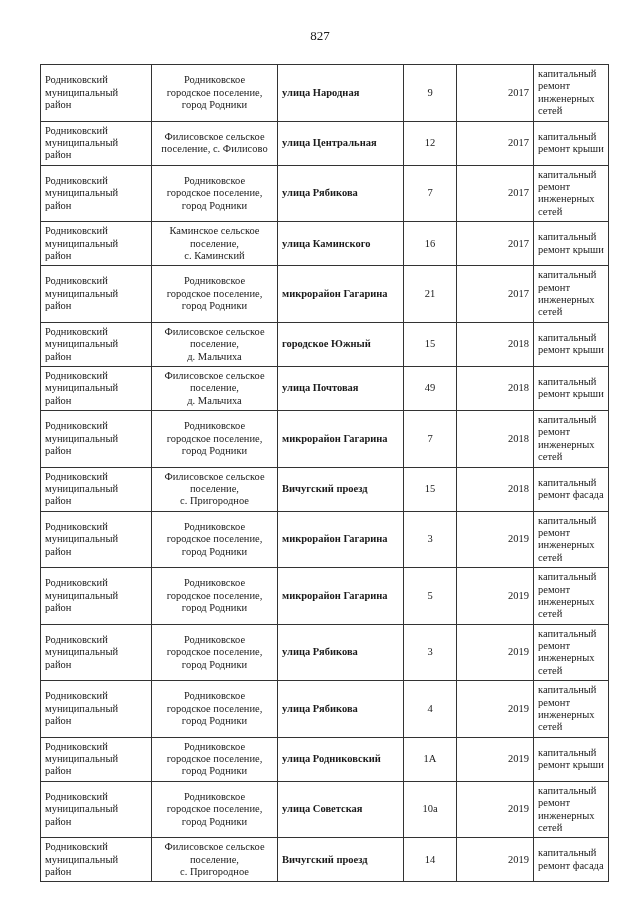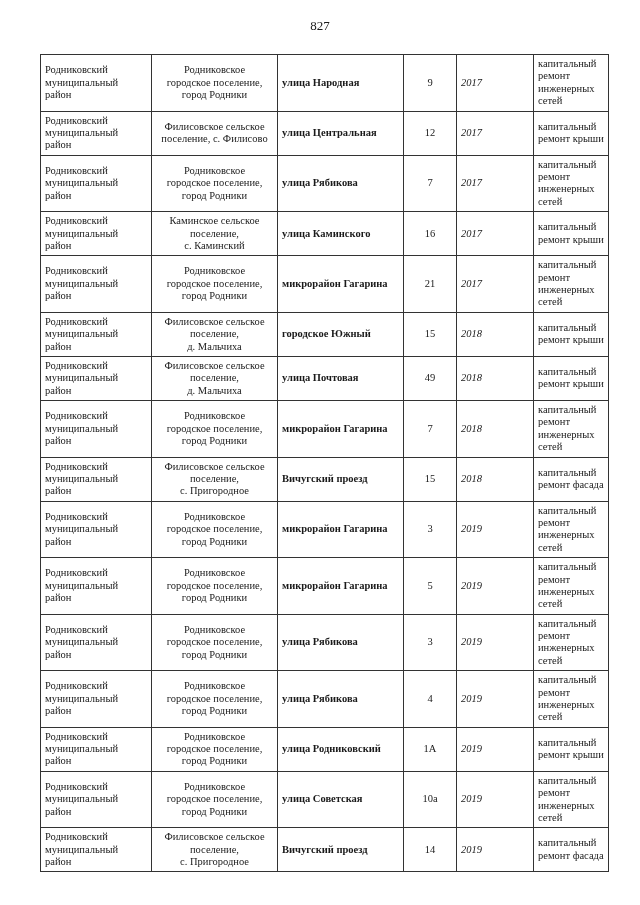--- a/index.html
+++ b/index.html
@@ -11,21 +11,21 @@
     width: 640px;
     min-height: 905px;
     font-family: "Liberation Serif", "DejaVu Serif", serif;
     color: #1a1a1a;
     position: relative;
   }
   .page {
     width: 640px;
     min-height: 905px;
     box-sizing: border-box;
-    padding-top: 18px;
+    padding-top: 28px;
   }
   .page-number {
     text-align: center;
     font-size: 13px;
     margin-bottom: 20px;
   }
   table.doc-table {
     border-collapse: collapse;
     margin-left: 40px;
     width: 560px;
@@ -38,21 +38,21 @@
     line-height: 1.18;
     padding: 3px 4px;
     vertical-align: middle;
     white-space: pre-line;
     word-wrap: break-word;
   }
   td.col-district  { width: 102px; text-align: left; }
   td.col-settlement{ width: 117px; text-align: center; }
   td.col-street    { width: 117px; text-align: left; white-space: normal; font-weight: bold; }
   td.col-house     { width: 44px;  text-align: center; white-space: normal; }
-  td.col-year      { width: 68px;  text-align: left; white-space: normal; font-style: italic; }
+  td.col-year      { width: 68px;  text-align: right; white-space: normal; }
   td.col-work      { width: 66px;  text-align: left; }
 </style>
 </head>
 <body>
 
 <div class="page">
   <div class="page-number">827</div>
 
   <table class="doc-table">
     <tbody>

